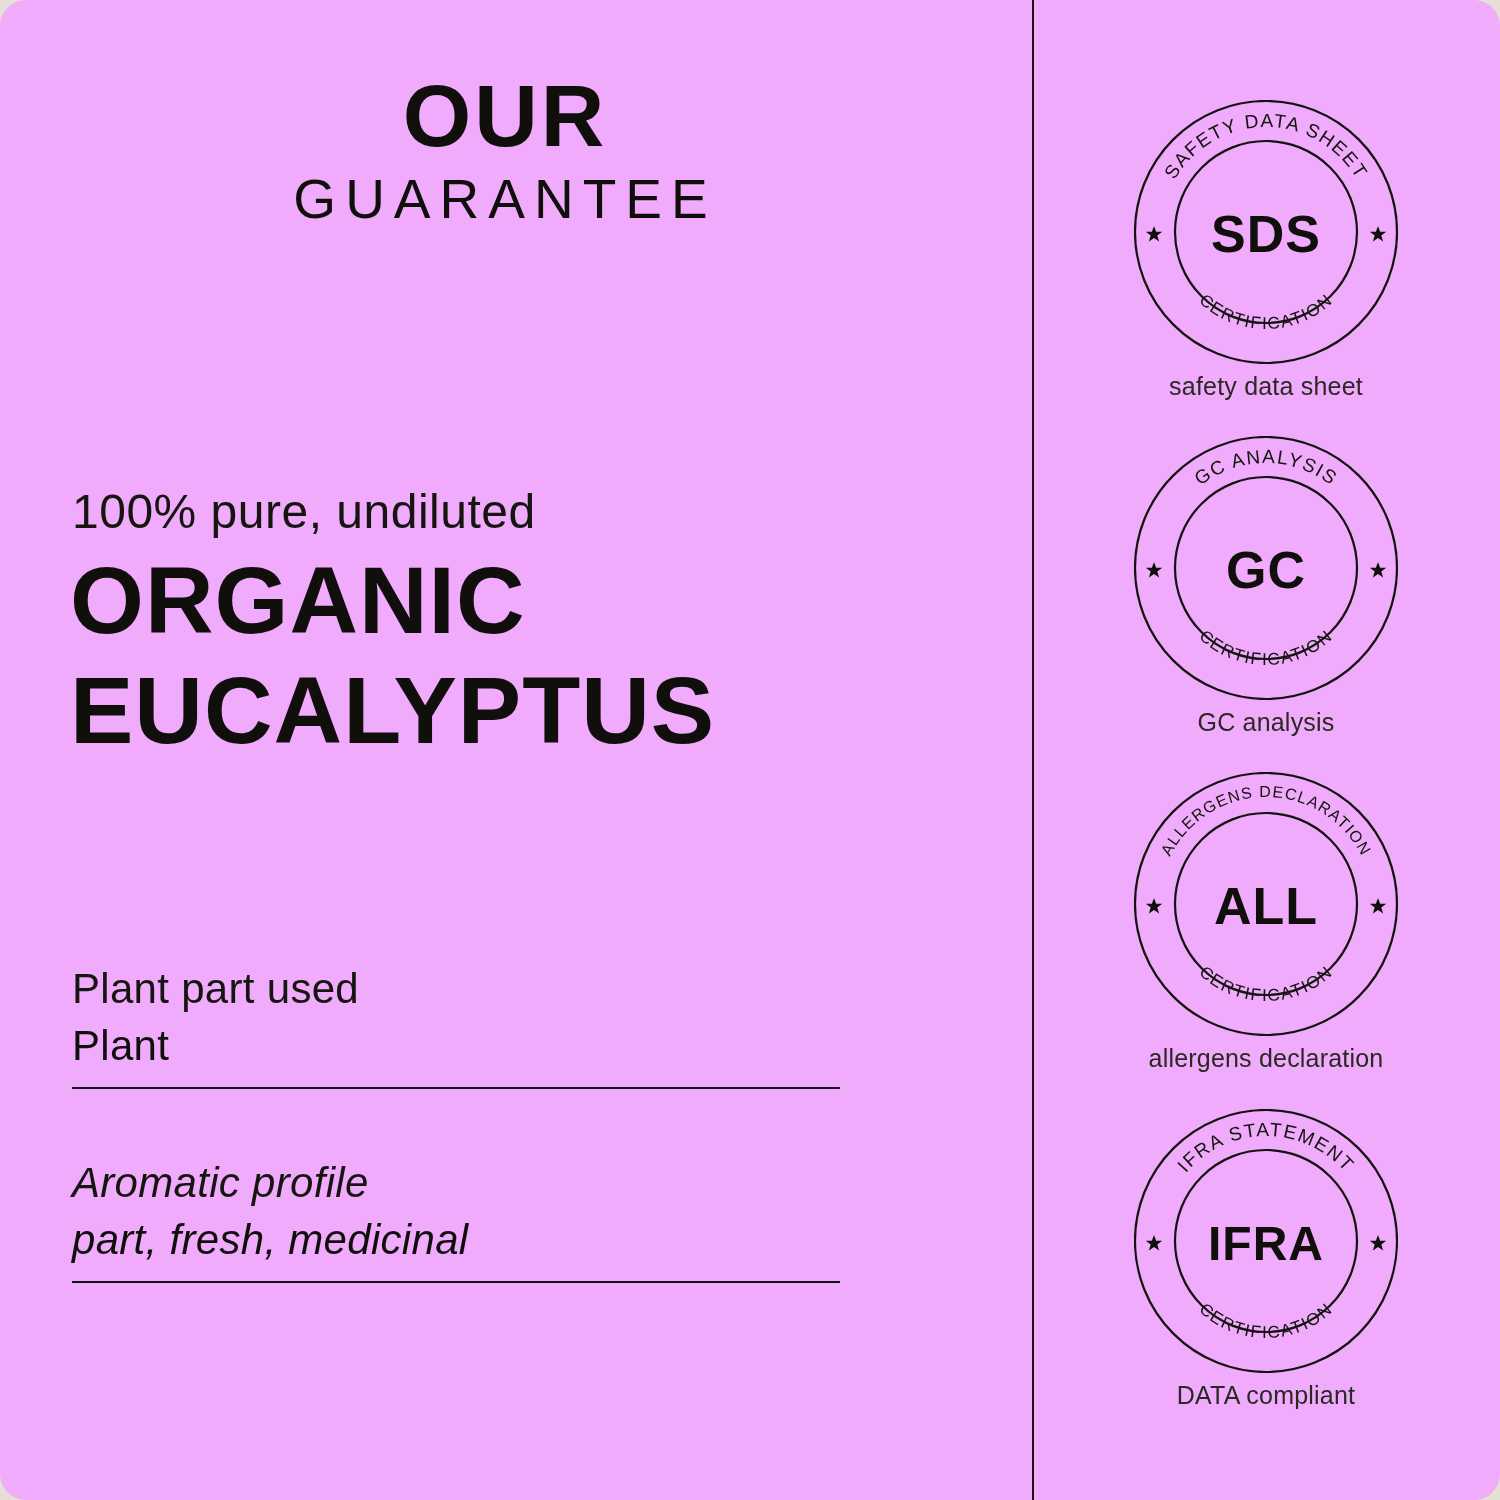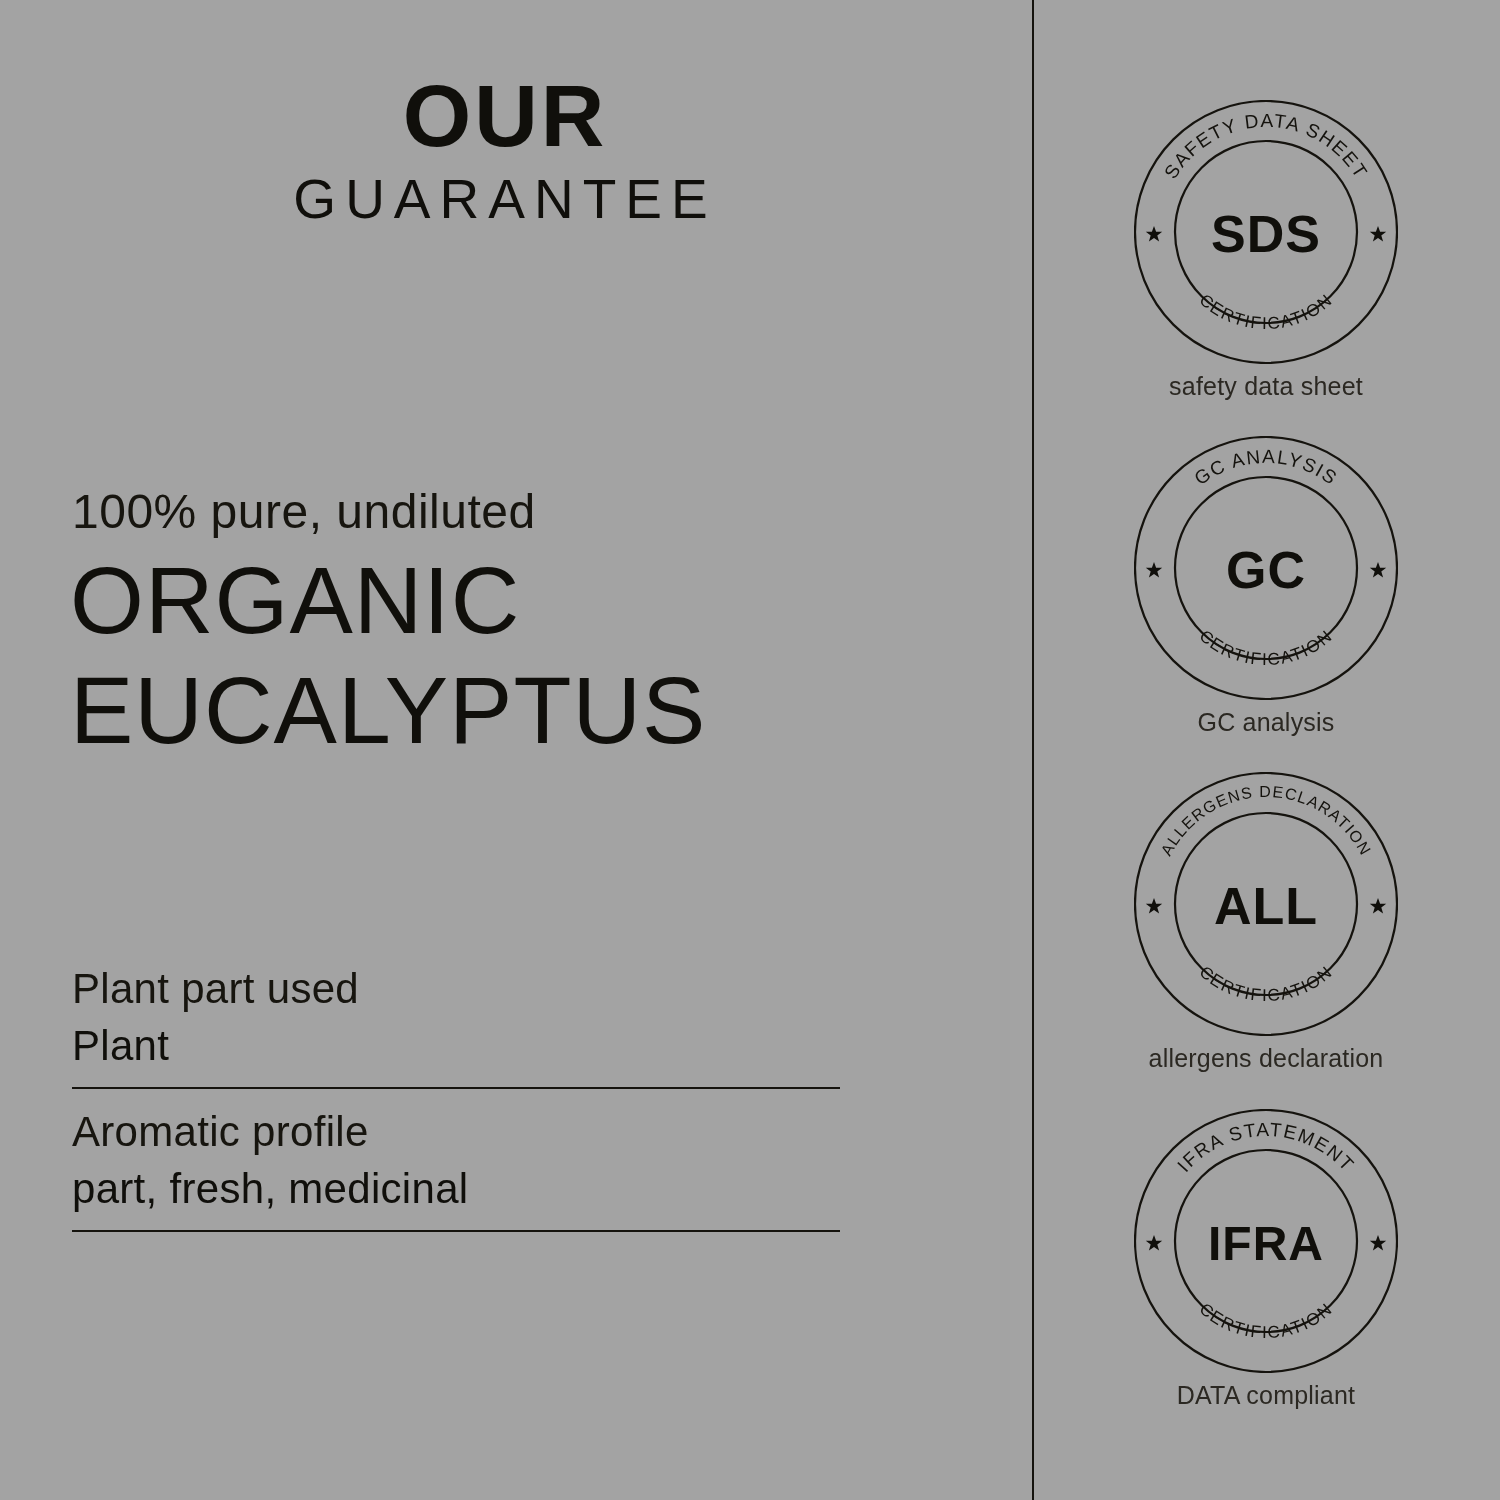--- a/index.html
+++ b/index.html
@@ -12,21 +12,22 @@
     background: #e5dfd5;
     font-family: "Liberation Sans", sans-serif;
     color: #17150f;
     overflow: hidden;
     position: relative;
   }
 
   #page {
     position: absolute;
     inset: 0;
-    background: #a3a3a3;
+    background: #f0abfc;
+    border-radius: 26px;
   }
 
   
   .v-divider {
     position: absolute;
     left: 1032px;
     top: 0;
     width: 2px;
     height: 1500px;
     background: #15130e;
@@ -75,21 +76,21 @@
     letter-spacing: 0.5px;
     line-height: 1.1;
     color: #17150f;
   }
 
   .product-name {
     position: absolute;
     left: 70px;
     top: 545px;
     font-size: 95px;
-    font-weight: 400;
+    font-weight: 700;
     line-height: 110px;
     letter-spacing: 1px;
     color: #100f0b;
     white-space: pre-line;
   }
 
   .product-kind {
     position: absolute;
     left: 72px;
     top: 766px;
@@ -99,21 +100,21 @@
     line-height: 1.1;
     color: #17150f;
   }
 
   .spec-block {
     position: absolute;
     left: 72px;
     width: 768px;
   }
   .spec-block.spec-1 { top: 965px; }
-  .spec-block.spec-2 { top: 1108px; }
+  .spec-block.spec-2 { top: 1159px; font-style: italic; }
 
   .spec-label {
     display: block;
     font-size: 42px;
     font-weight: 400;
     letter-spacing: 0.3px;
     line-height: 1.12;
     color: #17150f;
   }
   .spec-value {

